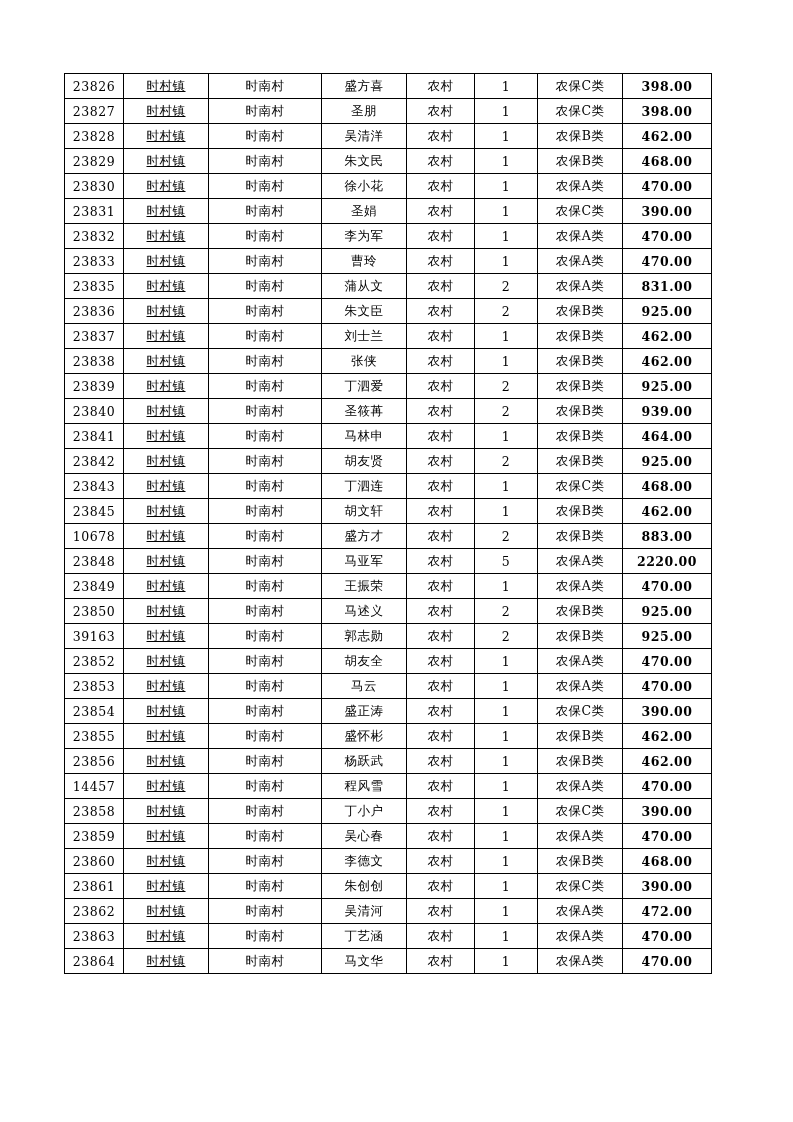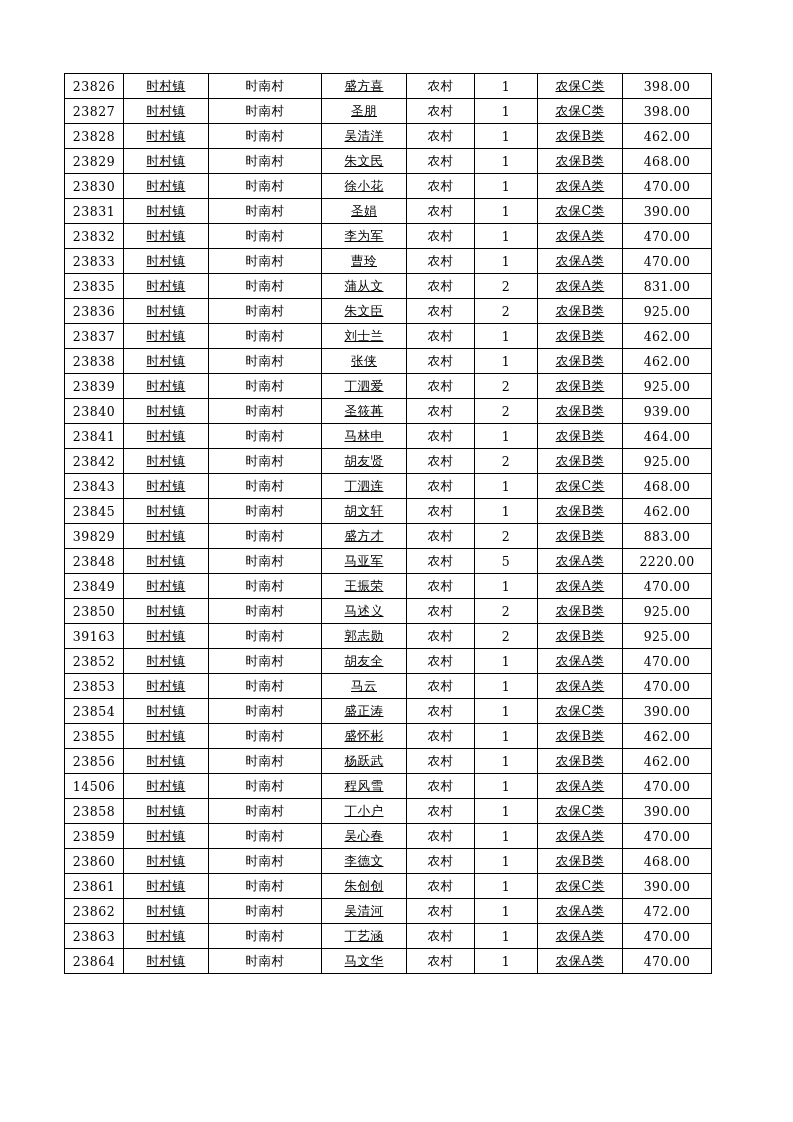--- a/index.html
+++ b/index.html
@@ -31,25 +31,25 @@
     font-size: 12.5px;
     text-align: center;
     vertical-align: middle;
     white-space: nowrap;
     overflow: hidden;
     letter-spacing: 0.5px;
   }
   .col-id        { width: 54px;  }
   .col-town      { width: 80px; text-decoration: underline;  }
   .col-village   { width: 108px; }
-  .col-name      { width: 80px; text-decoration: underline;  }
+  .col-name      { width: 80px;  }
   .col-residence { width: 63px;  }
   .col-count     { width: 58px;  }
-  .col-category  { width: 80px; text-decoration: underline;  }
-  .col-amount    { width: 84px;  }
+  .col-category  { width: 80px;  }
+  .col-amount    { width: 84px; font-weight: bold;  }
 </style>
 </head>
 <body>
 
 <div class="sheet">
   <table class="data-table">
     <colgroup>
       <col class="col-id">
       <col class="col-town">
       <col class="col-village">
@@ -234,21 +234,21 @@
           <td class="col-id">23845</td>
           <td class="col-town">时村镇</td>
           <td class="col-village">时南村</td>
           <td class="col-name">胡文轩</td>
           <td class="col-residence">农村</td>
           <td class="col-count">1</td>
           <td class="col-category">农保B类</td>
           <td class="col-amount">462.00</td>
         </tr>
         <tr>
-          <td class="col-id">39829</td>
+          <td class="col-id">10678</td>
           <td class="col-town">时村镇</td>
           <td class="col-village">时南村</td>
           <td class="col-name">盛方才</td>
           <td class="col-residence">农村</td>
           <td class="col-count">2</td>
           <td class="col-category">农保B类</td>
           <td class="col-amount">883.00</td>
         </tr>
         <tr>
           <td class="col-id">23848</td>
@@ -334,21 +334,21 @@
           <td class="col-id">23856</td>
           <td class="col-town">时村镇</td>
           <td class="col-village">时南村</td>
           <td class="col-name">杨跃武</td>
           <td class="col-residence">农村</td>
           <td class="col-count">1</td>
           <td class="col-category">农保B类</td>
           <td class="col-amount">462.00</td>
         </tr>
         <tr>
-          <td class="col-id">14506</td>
+          <td class="col-id">14457</td>
           <td class="col-town">时村镇</td>
           <td class="col-village">时南村</td>
           <td class="col-name">程风雪</td>
           <td class="col-residence">农村</td>
           <td class="col-count">1</td>
           <td class="col-category">农保A类</td>
           <td class="col-amount">470.00</td>
         </tr>
         <tr>
           <td class="col-id">23858</td>

